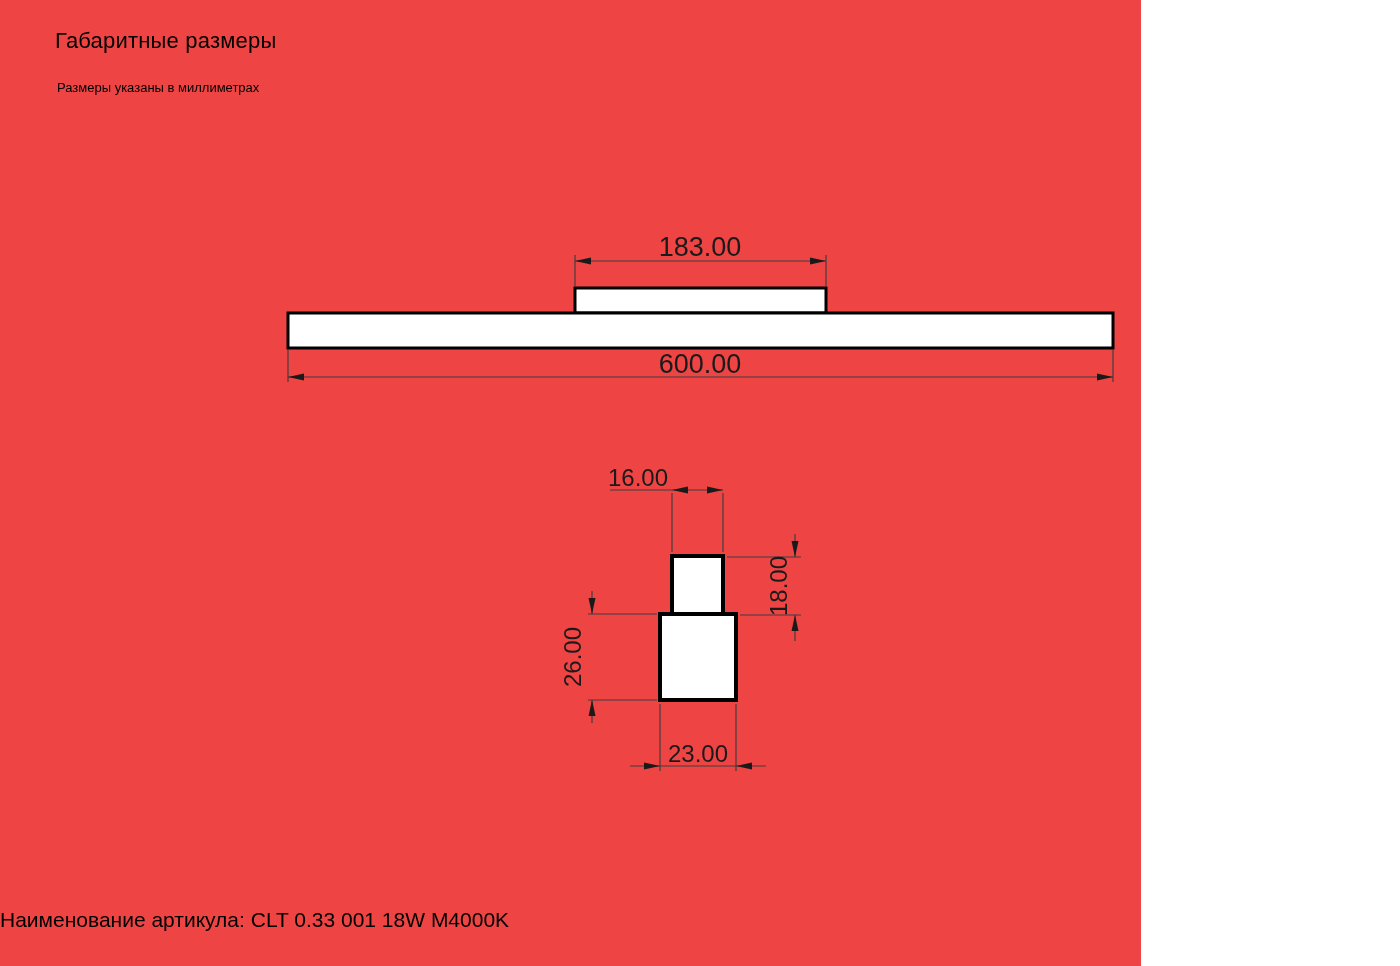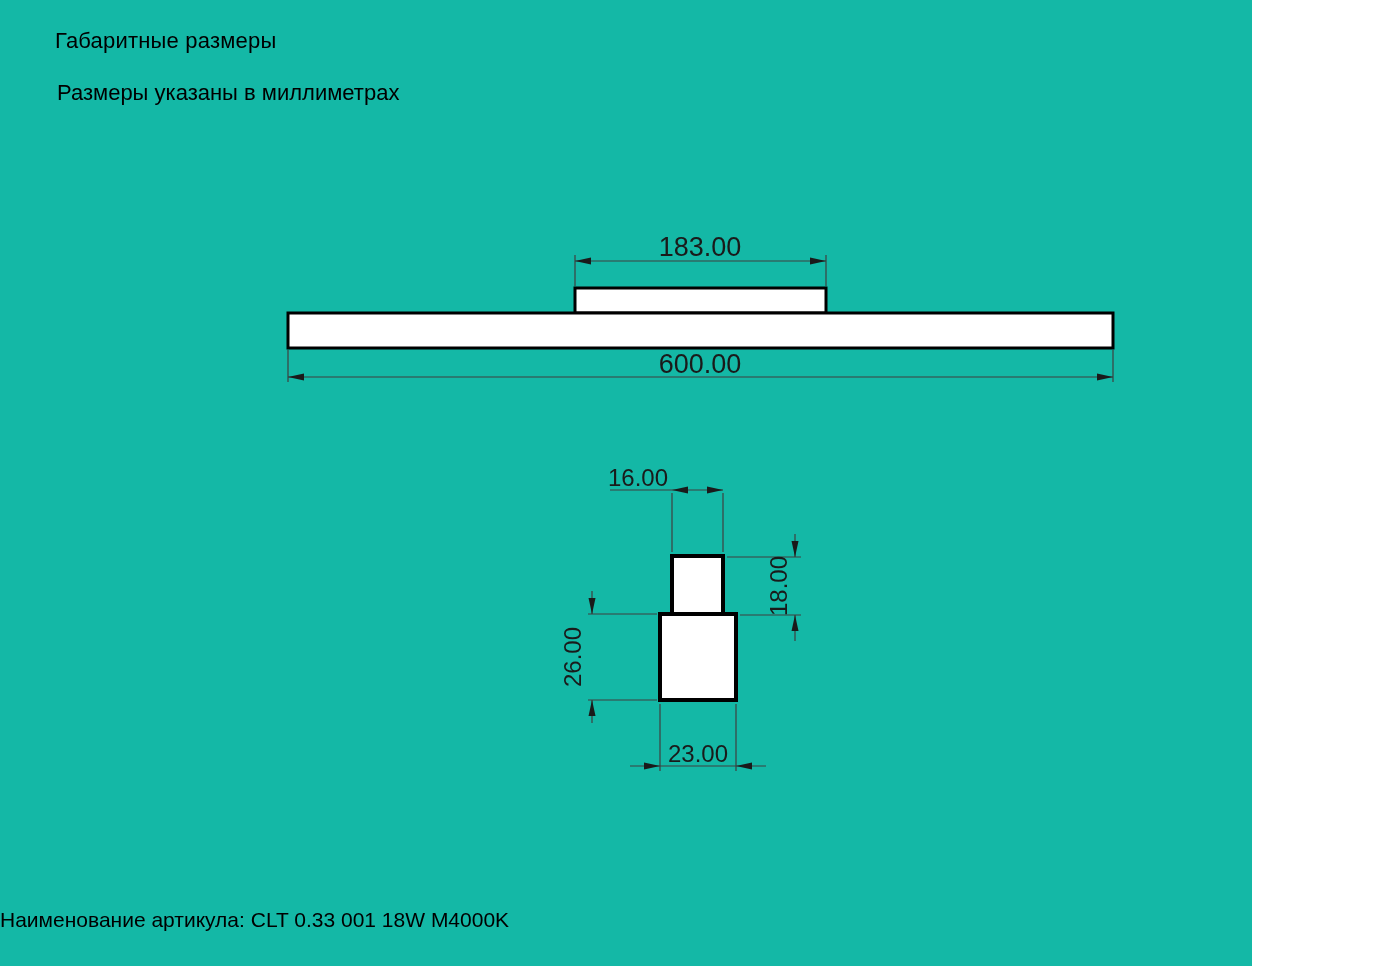--- a/index.html
+++ b/index.html
@@ -2,41 +2,41 @@
 <html><head>
 <meta charset="utf-8">
 <style>
   html, body {
     margin: 0;
     padding: 0;
     background: #ffffff;
   }
   .page {
     position: relative;
-    width: 1252px;
+    width: 1141px;
     height: 966px;
-    background: #14b8a6;
+    background: #ef4444;
     font-family: "Liberation Sans", sans-serif;
     color: #111111;
     overflow: hidden;
   }
   .title {
     position: absolute;
     left: 55px;
     top: 28px;
     font-size: 22px;
     letter-spacing: 0.2px;
     color: #000000;
     white-space: nowrap;
   }
   .subtitle {
     position: absolute;
     left: 57px;
     top: 80px;
-    font-size: 22px;
+    font-size: 13px;
     color: #000000;
     white-space: nowrap;
   }
   .footer {
     position: absolute;
     left: 0;
     top: 908px;
     width: 1400px;
     font-size: 21px;
     color: #000000;

